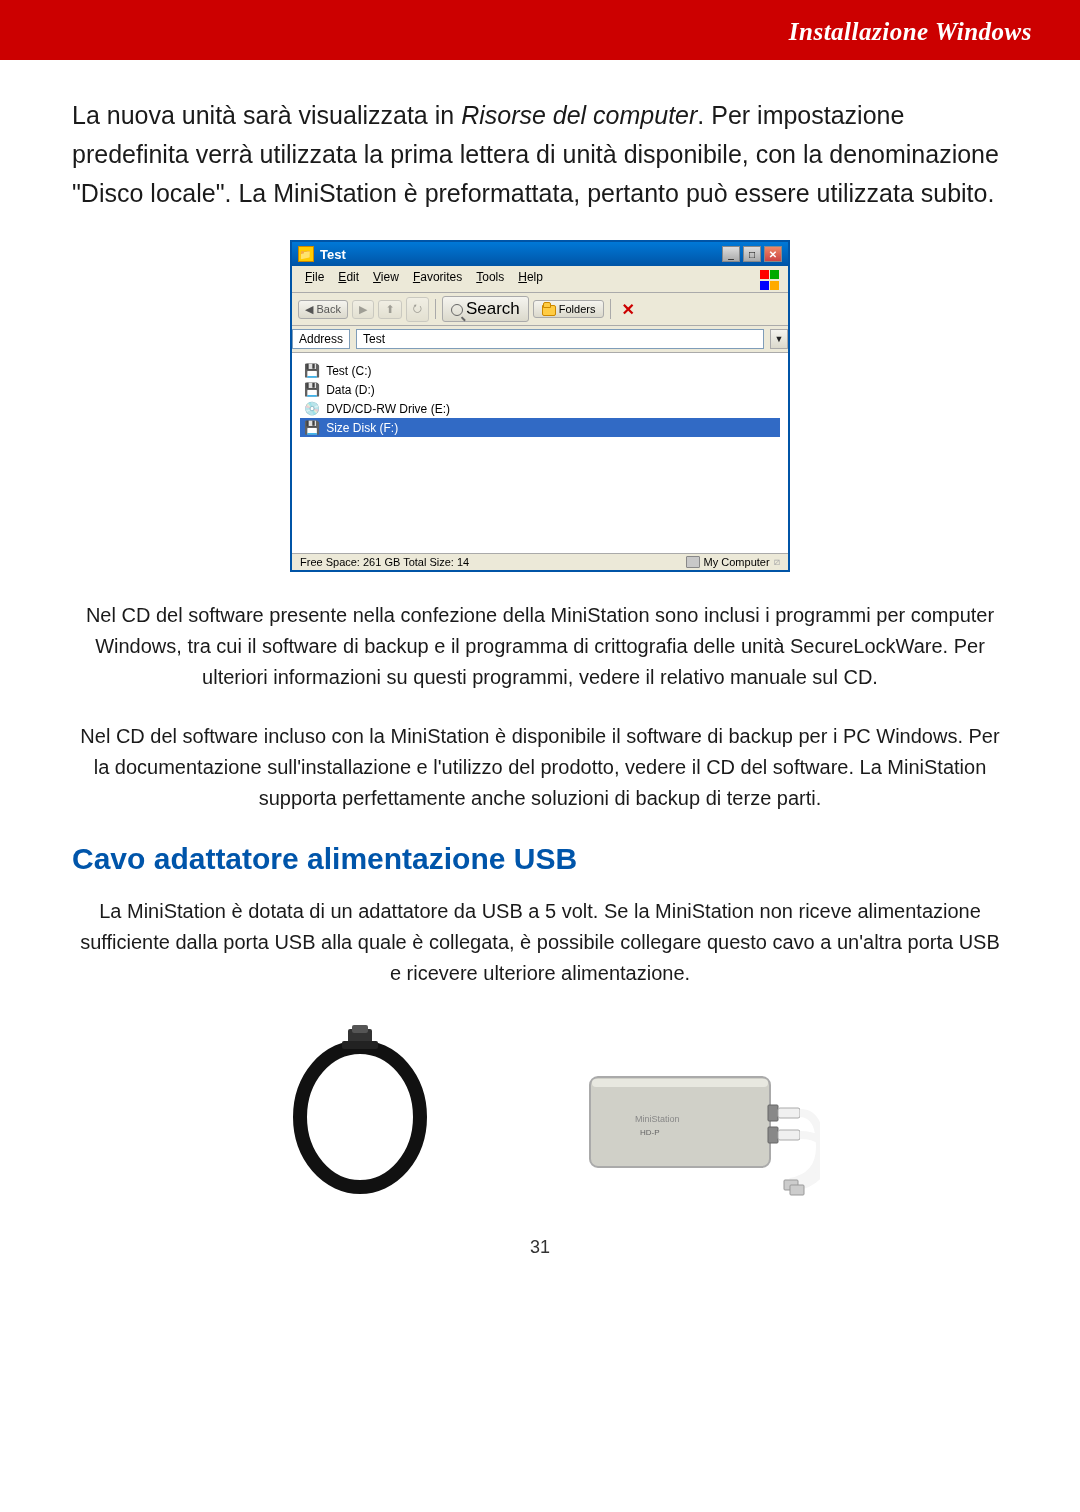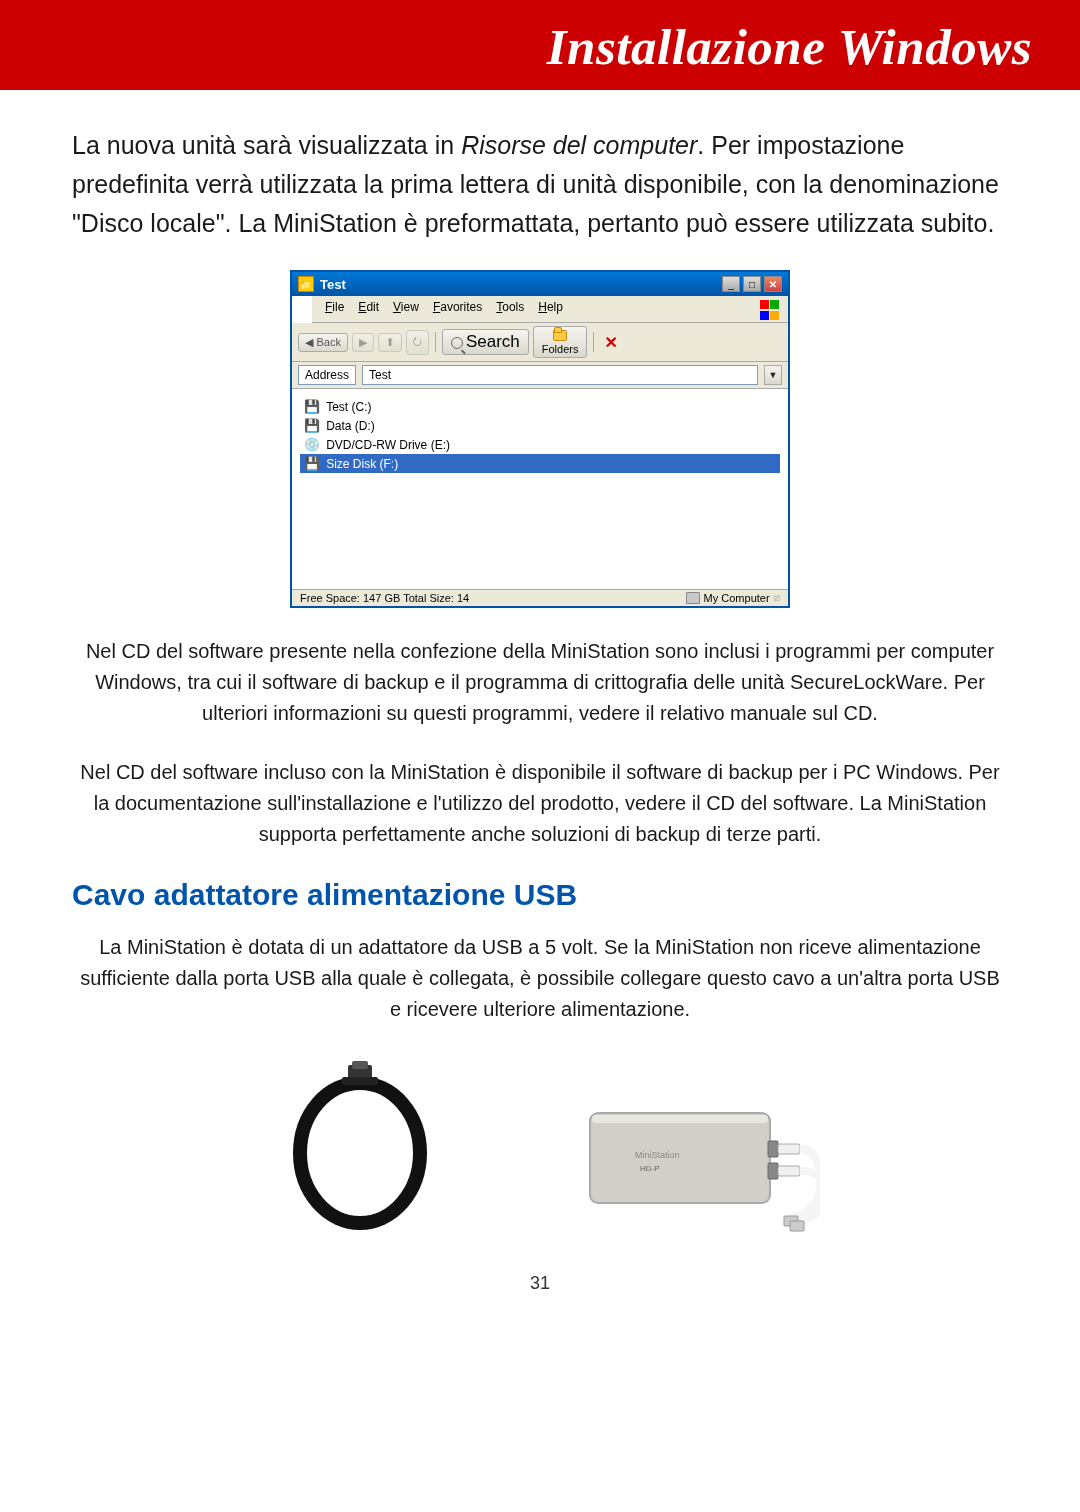--- a/index.html
+++ b/index.html
@@ -16,21 +16,21 @@
       background: #cc0000;
       width: 100%;
       padding: 18px 48px 14px 48px;
       text-align: right;
     }
 
     .header-bar h1 {
       font-family: Georgia, 'Times New Roman', serif;
       font-style: italic;
       font-weight: bold;
-      font-size: 51px;
+      font-size: 25px;
       color: #ffffff;
       letter-spacing: 0.5px;
     }
 
     .content {
       padding: 36px 72px 40px 72px;
     }
 
     .intro-text {
       font-size: 25px;
@@ -105,21 +105,20 @@
       color: white;
       font-weight: bold;
     }
 
     .xp-menubar {
       background: #ece9d8;
       padding: 2px 8px;
       display: flex;
       gap: 4px;
       border-bottom: 1px solid #aaa;
-      margin-left: 20px;
     }
 
     .xp-menu-item {
       font-size: 12px;
       padding: 2px 5px;
       color: #000;
       text-decoration: none;
     }
 
     .xp-menu-item span {
@@ -165,41 +164,40 @@
       background: linear-gradient(to bottom, #f5f4ef, #dbd9cc);
       border: 1px solid #aaa;
       border-radius: 3px;
       padding: 2px 8px;
       font-size: 11px;
       color: #000;
       display: flex;
       align-items: center;
       gap: 3px;
       cursor: pointer;
-      flex-direction: column;
     }
 
     .xp-x-btn {
       color: #cc0000;
       font-size: 16px;
       font-weight: bold;
       padding: 0 4px;
       cursor: pointer;
     }
 
     .xp-separator {
       width: 1px;
       height: 20px;
       background: #aaa;
       margin: 0 2px;
     }
 
     .xp-addressbar {
       background: #ece9d8;
-      padding: 3px 6px;
+      padding: 3px 0;
       display: flex;
       align-items: flex-start;
       gap: 6px;
       border-bottom: 1px solid #aaa;
     }
 
     .xp-address-label {
       font-size: 12px;
       color: #000;
       border: 1px solid #7f9db9;
@@ -473,21 +471,21 @@
         <span style="font-size:13px; color:#cc6600;">💿</span>
         <span>DVD/CD-RW Drive (E:)</span>
       </div>
       <div class="xp-drive-item selected">
         <span style="font-size:13px; color:#ffaa44;">💾</span>
         <span>Size Disk (F:)</span>
       </div>
     </div>
 
     <div class="xp-statusbar">
-      <span>Free Space: 147 GB  Total Size: 14</span>
+      <span>Free Space: 261 GB  Total Size: 14</span>
       <div class="xp-statusbar-right">
         <span class="computer-icon-small"></span>
         <span>My Computer</span>
         <span style="color:#aaa; font-size:10px;">⧄</span>
       </div>
     </div>
   </div>
 
   <p class="para-text">Nel CD del software presente nella confezione della MiniStation sono inclusi i programmi per computer Windows, tra cui il software di backup e il programma di crittografia delle unità SecureLockWare. Per ulteriori informazioni su questi programmi, vedere il relativo manuale sul CD.</p>
 

